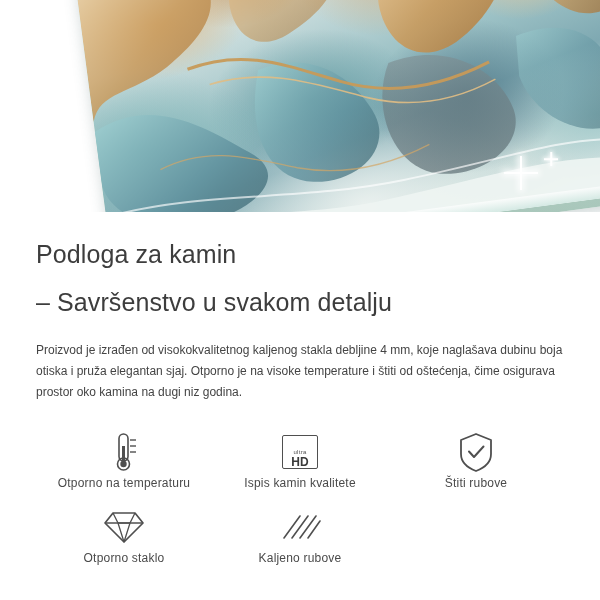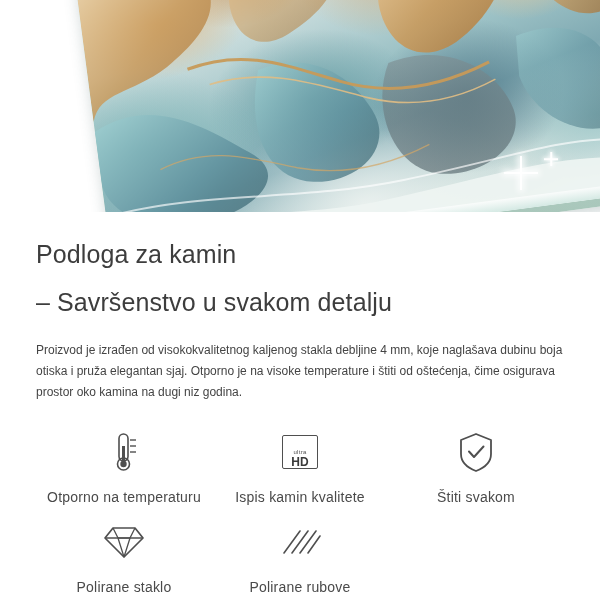--- a/index.html
+++ b/index.html
@@ -166,22 +166,22 @@
     justify-content: flex-start;
     text-align: center;
   }
   .feature-icon {
     height: 46px;
     display: flex;
     align-items: center;
     justify-content: center;
   }
   .feature-label {
-    margin-top: 14px;
-    font-size: 14px;
+    margin-top: 1px;
+    font-size: 12px;
     color: #4a4a4a;
     letter-spacing: 0.2px;
   }
   .hd-box {
     width: 34px;
     height: 32px;
     border: 1.6px solid #4f4f4f;
     border-radius: 2px;
     display: flex;
     flex-direction: column;
@@ -286,44 +286,44 @@
         <div class="feature-label">Ispis kamin kvalitete</div>
       </div>
 
       <div class="feature">
         <div class="feature-icon">
           <svg width="42" height="44" viewBox="0 0 42 44">
             <path d="M21 4 L36 10 V24 C36 33 29 38 21 41 C13 38 6 33 6 24 V10 Z" fill="none" stroke="#4f4f4f" stroke-width="1.8" stroke-linejoin="round"></path>
             <path d="M14 21.5 L19 27 L28.5 16.5" fill="none" stroke="#4f4f4f" stroke-width="2" stroke-linecap="round" stroke-linejoin="round"></path>
           </svg>
         </div>
-        <div class="feature-label">Štiti svakom</div>
+        <div class="feature-label">Štiti rubove</div>
       </div>
 
       <div class="feature">
         <div class="feature-icon">
           <svg width="44" height="40" viewBox="0 0 44 40">
             <path d="M11 6 H33 L41 16 L22 35 L3 16 Z" fill="none" stroke="#4f4f4f" stroke-width="1.7" stroke-linejoin="round"></path>
             <path d="M3 16 H41" stroke="#4f4f4f" stroke-width="1.3"></path>
             <path d="M11 6 L16 16 L22 35" stroke="#4f4f4f" stroke-width="1.3" fill="none"></path>
             <path d="M33 6 L28 16 L22 35" stroke="#4f4f4f" stroke-width="1.3" fill="none"></path>
             <path d="M16 16 H28" stroke="#4f4f4f" stroke-width="1.3"></path>
           </svg>
         </div>
-        <div class="feature-label">Polirane staklo</div>
+        <div class="feature-label">Otporno staklo</div>
       </div>
 
       <div class="feature">
         <div class="feature-icon">
           <svg width="44" height="34" viewBox="0 0 44 34">
             <path d="M6 28 L22 6" stroke="#4f4f4f" stroke-width="1.6" stroke-linecap="round"></path>
             <path d="M14 28 L30 6" stroke="#4f4f4f" stroke-width="1.6" stroke-linecap="round"></path>
             <path d="M22 28 L38 6" stroke="#4f4f4f" stroke-width="1.6" stroke-linecap="round"></path>
             <path d="M30 28 L42 11" stroke="#4f4f4f" stroke-width="1.6" stroke-linecap="round"></path>
           </svg>
         </div>
-        <div class="feature-label">Polirane rubove</div>
+        <div class="feature-label">Kaljeno rubove</div>
       </div>
 
 
     </div>
   </div>
 </div>
 
 </body></html>

